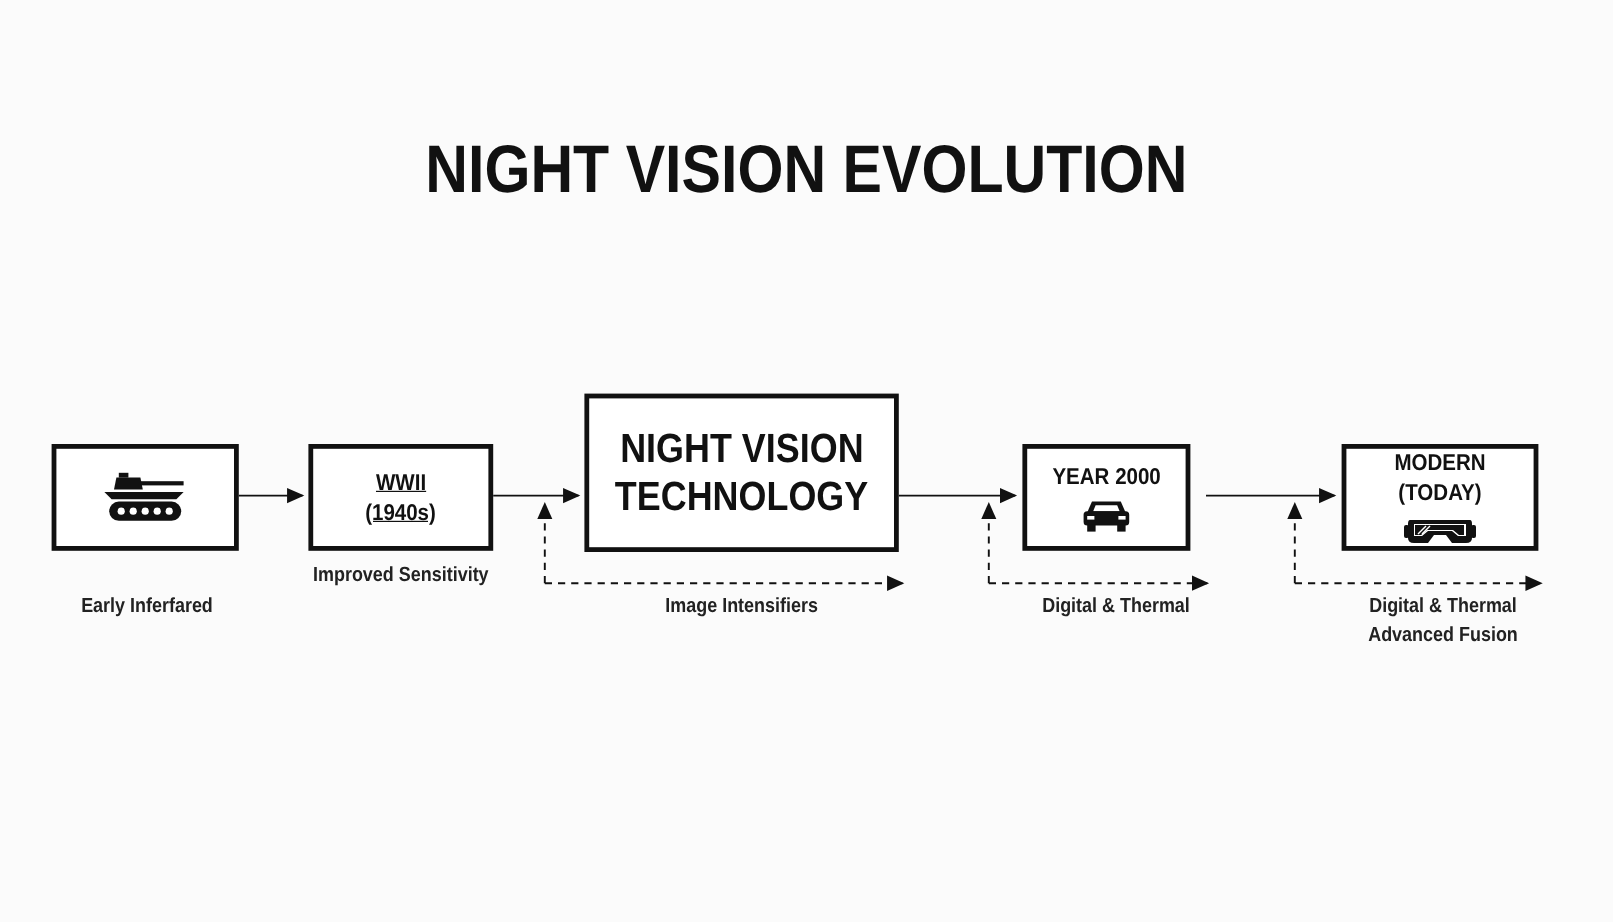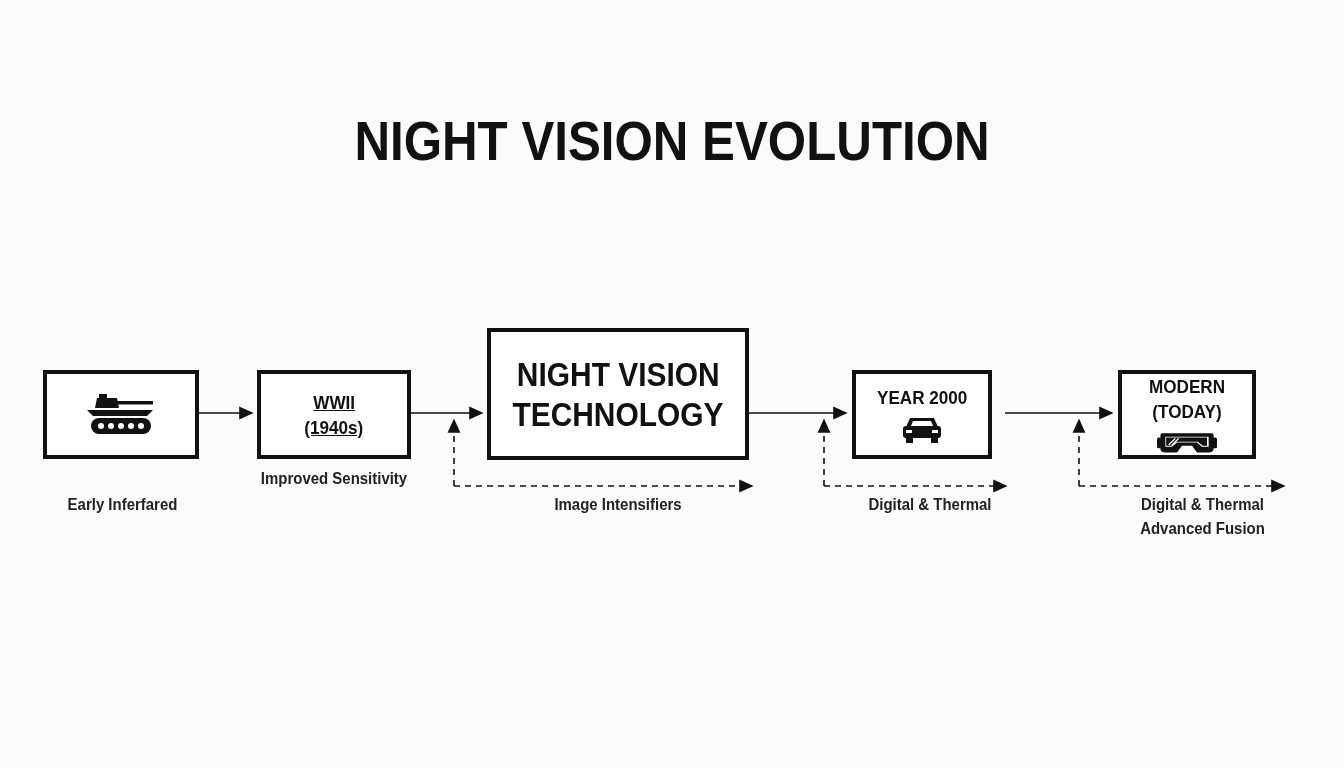--- a/index.html
+++ b/index.html
@@ -78,21 +78,21 @@
     <path d="M13 7 H31 L33 12 H11 Z" fill="#fff"></path>
     <rect x="3" y="12" width="38" height="12" rx="3" fill="#111"></rect>
     <rect x="6" y="23" width="7" height="6" fill="#111"></rect>
       <rect x="31" y="23" width="7" height="6" fill="#111"></rect>
     <rect x="6" y="16" width="6" height="3" fill="#fff"></rect>
       <rect x="32" y="16" width="6" height="3" fill="#fff"></rect>
   </svg>
 </div>
 <div class="label" style="left:830px;top:493px;width:200px;">Digital &amp; Thermal</div>
 
-<div class="box" style="left:1118px;top:370px;width:138px;height:89px;">
+<div class="box" style="left:1118px;top:370px;width:164px;height:89px;">
   <div class="box-text">MODERN (TODAY)</div>
   <svg width="76" height="30" viewBox="0 0 76 30" style="margin-top:6px;">
     <rect x="2" y="9" width="5" height="13" rx="2" fill="#111"></rect>
     <rect x="69" y="9" width="5" height="13" rx="2" fill="#111"></rect>
     <path d="M8 4 H68 Q70 4 70 8 V22 Q70 27 64 27 H50 L44 19 H32 L26 27 H12 Q6 27 6 22 V8 Q6 4 8 4 Z" fill="#111"></path>
     <path d="M12 8 H64 V20 H56 L50 15 H26 L20 20 H12 Z" fill="#fff"></path>
     <path d="M13 9 H62 V19 H57 L51 14 H25 L19 19 H13 Z" fill="#111"></path>
     <line x1="16" y1="18" x2="24" y2="10" stroke="#fff" stroke-width="1.5"></line>
     <line x1="20" y1="18" x2="28" y2="10" stroke="#fff" stroke-width="1.5"></line>
   </svg>

